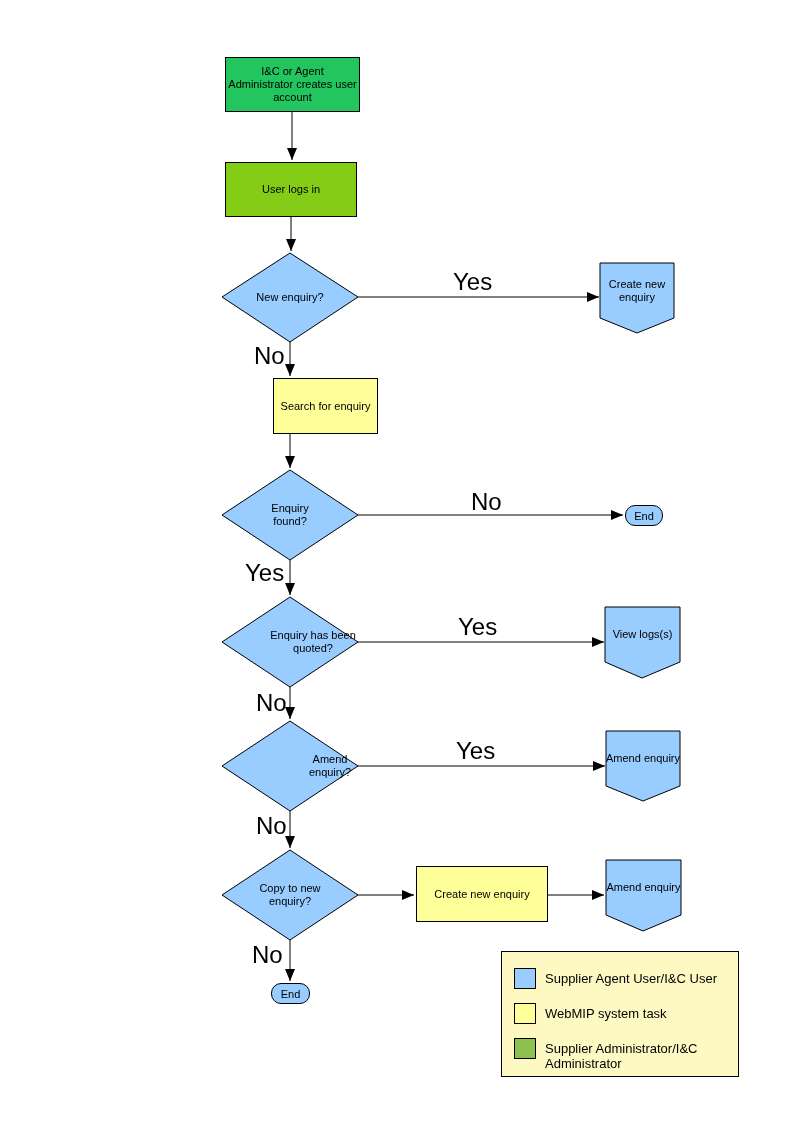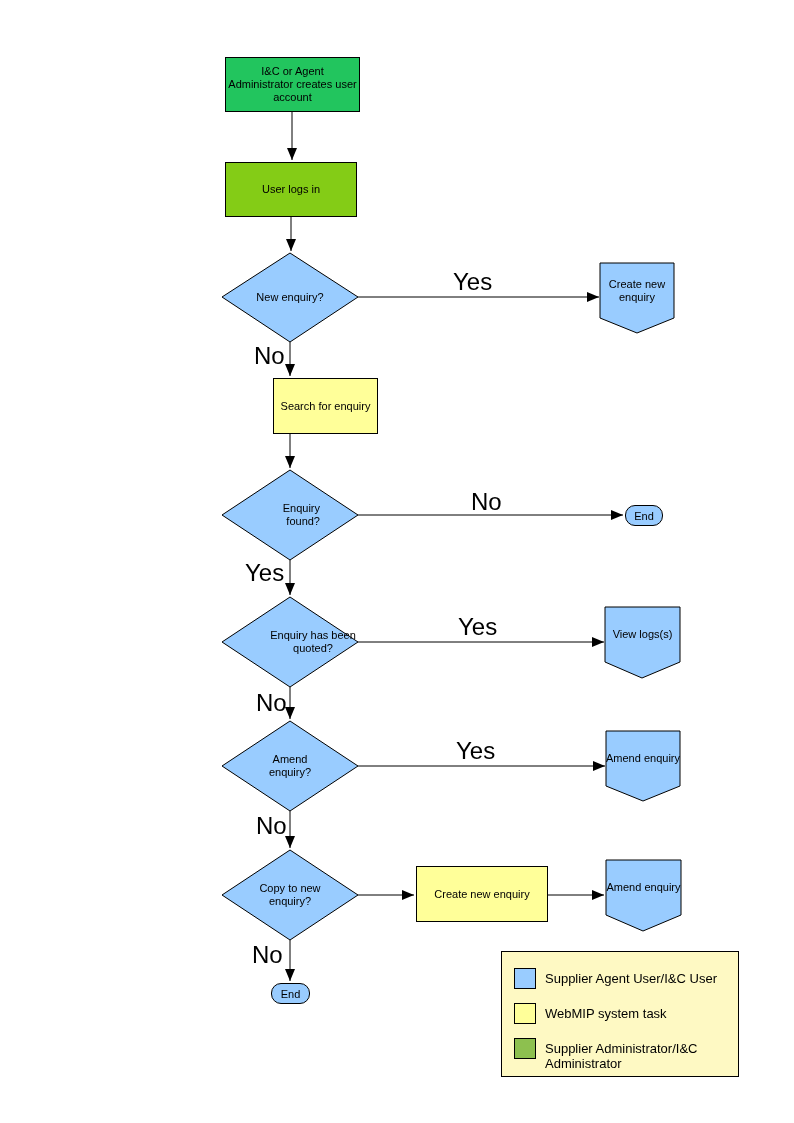--- a/index.html
+++ b/index.html
@@ -92,26 +92,26 @@
 </div>
 
 <div class="node box bg-system" style="left:416px; top:866px; width:132px; height:56px;">
   <span>Create new enquiry</span>
 </div>
 
 <div class="shape-text" style="left:222px; top:253px; width:136px; height:89px;justify-content:center;">
   <span>New enquiry?</span>
 </div>
 <div class="shape-text" style="left:222px; top:470px; width:136px; height:90px;">
-  <span style="width:60px;text-align:right;">Enquiry found?</span>
+  <span style="width:60px;">Enquiry found?</span>
 </div>
 <div class="shape-text" style="left:222px; top:597px; width:136px; height:90px;">
   <span style="width:90px;margin-left:46px;">Enquiry has been quoted?</span>
 </div>
-<div class="shape-text" style="left:222px; top:721px; width:136px; height:90px;">
+<div class="shape-text" style="left:222px; top:721px; width:136px; height:90px;justify-content:flex-end;">
   <span style="width:56px;">Amend enquiry?</span>
 </div>
 <div class="shape-text" style="left:222px; top:850px; width:136px; height:90px;">
   <span style="width:84px;">Copy to new enquiry?</span>
 </div>
 
 <div class="shape-text" style="left:600px; top:263px; width:74px; height:55px;">
   <span style="width:66px;">Create new enquiry</span>
 </div>
 <div class="shape-text" style="left:605px; top:607px; width:75px; height:55px; white-space:nowrap;">

